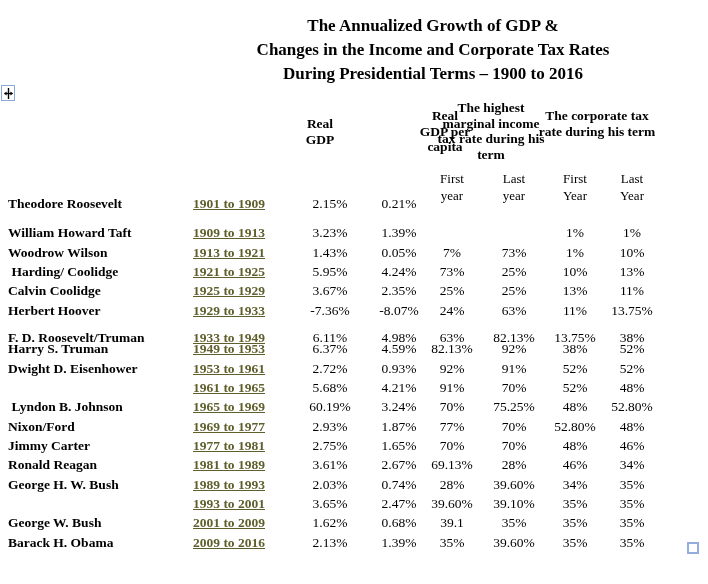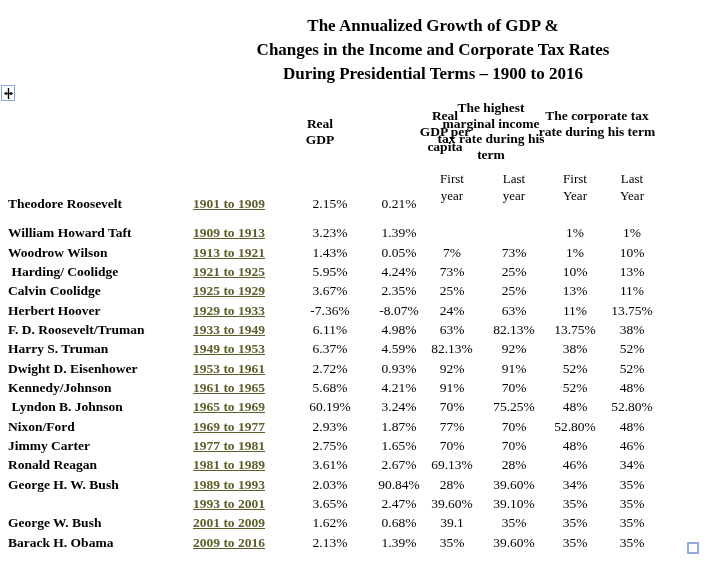--- a/index.html
+++ b/index.html
@@ -134,21 +134,21 @@
       <div class="row" style="top: 303px;">
         <span class="cell c-name">Herbert Hoover</span>
         <span class="cell c-term">1929 to 1933</span>
         <span class="cell c-gdp">-7.36%</span>
         <span class="cell c-cap">-8.07%</span>
         <span class="cell c-if">24%</span>
         <span class="cell c-il">63%</span>
         <span class="cell c-cf">11%</span>
         <span class="cell c-cl">13.75%</span>
       </div>
-      <div class="row" style="top: 322px;">
+      <div class="row" style="top: 330px;">
         <span class="cell c-name">F. D. Roosevelt/Truman</span>
         <span class="cell c-term">1933 to 1949</span>
         <span class="cell c-gdp">6.11%</span>
         <span class="cell c-cap">4.98%</span>
         <span class="cell c-if">63%</span>
         <span class="cell c-il">82.13%</span>
         <span class="cell c-cf">13.75%</span>
         <span class="cell c-cl">38%</span>
       </div>
       <div class="row" style="top: 341px;">
@@ -165,21 +165,20 @@
         <span class="cell c-name">Dwight D. Eisenhower</span>
         <span class="cell c-term">1953 to 1961</span>
         <span class="cell c-gdp">2.72%</span>
         <span class="cell c-cap">0.93%</span>
         <span class="cell c-if">92%</span>
         <span class="cell c-il">91%</span>
         <span class="cell c-cf">52%</span>
         <span class="cell c-cl">52%</span>
       </div>
       <div class="row" style="top: 380px;">
-        <span class="cell c-name">Kennedy/Johnson</span>
         <span class="cell c-term">1961 to 1965</span>
         <span class="cell c-gdp">5.68%</span>
         <span class="cell c-cap">4.21%</span>
         <span class="cell c-if">91%</span>
         <span class="cell c-il">70%</span>
         <span class="cell c-cf">52%</span>
         <span class="cell c-cl">48%</span>
       </div>
       <div class="row" style="top: 399px;">
         <span class="cell c-name"> Lyndon B. Johnson</span>
@@ -218,21 +217,21 @@
         <span class="cell c-cap">2.67%</span>
         <span class="cell c-if">69.13%</span>
         <span class="cell c-il">28%</span>
         <span class="cell c-cf">46%</span>
         <span class="cell c-cl">34%</span>
       </div>
       <div class="row" style="top: 477px;">
         <span class="cell c-name">George H. W. Bush</span>
         <span class="cell c-term">1989 to 1993</span>
         <span class="cell c-gdp">2.03%</span>
-        <span class="cell c-cap">90.84%</span>
+        <span class="cell c-cap">0.74%</span>
         <span class="cell c-if">28%</span>
         <span class="cell c-il">39.60%</span>
         <span class="cell c-cf">34%</span>
         <span class="cell c-cl">35%</span>
       </div>
       <div class="row" style="top: 496px;">
         <span class="cell c-term">1993 to 2001</span>
         <span class="cell c-gdp">3.65%</span>
         <span class="cell c-cap">2.47%</span>
         <span class="cell c-if">39.60%</span>

